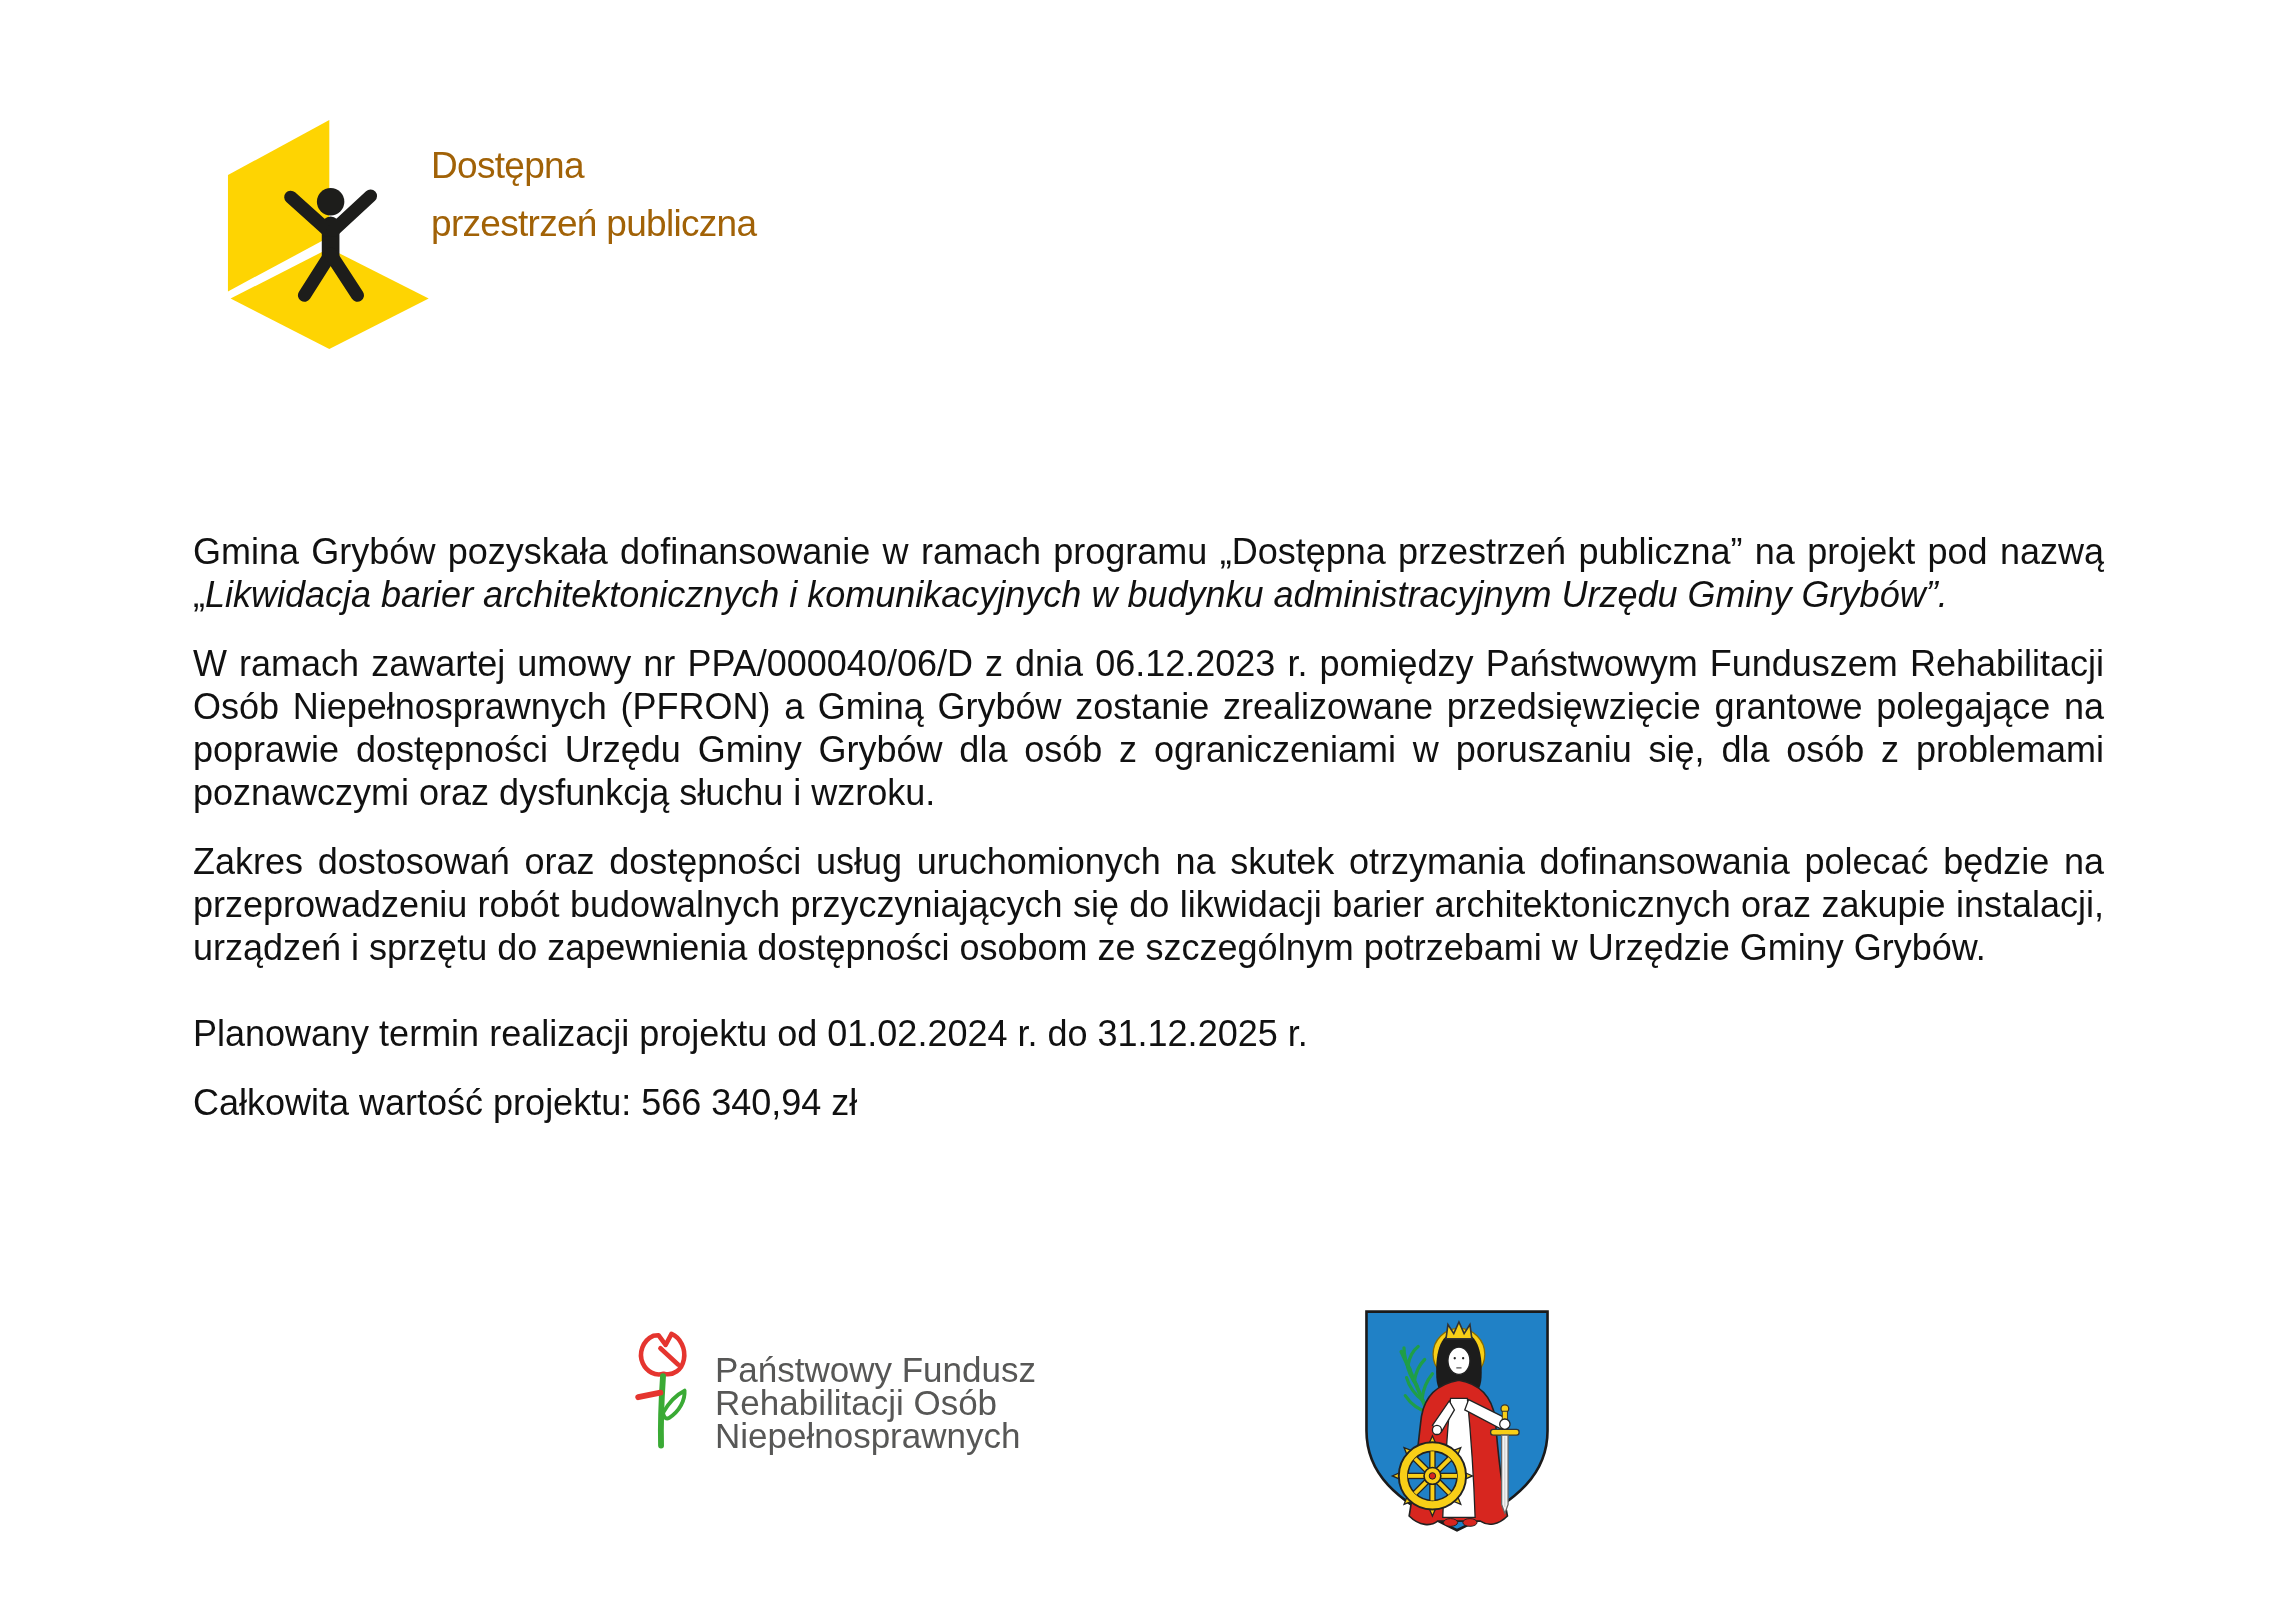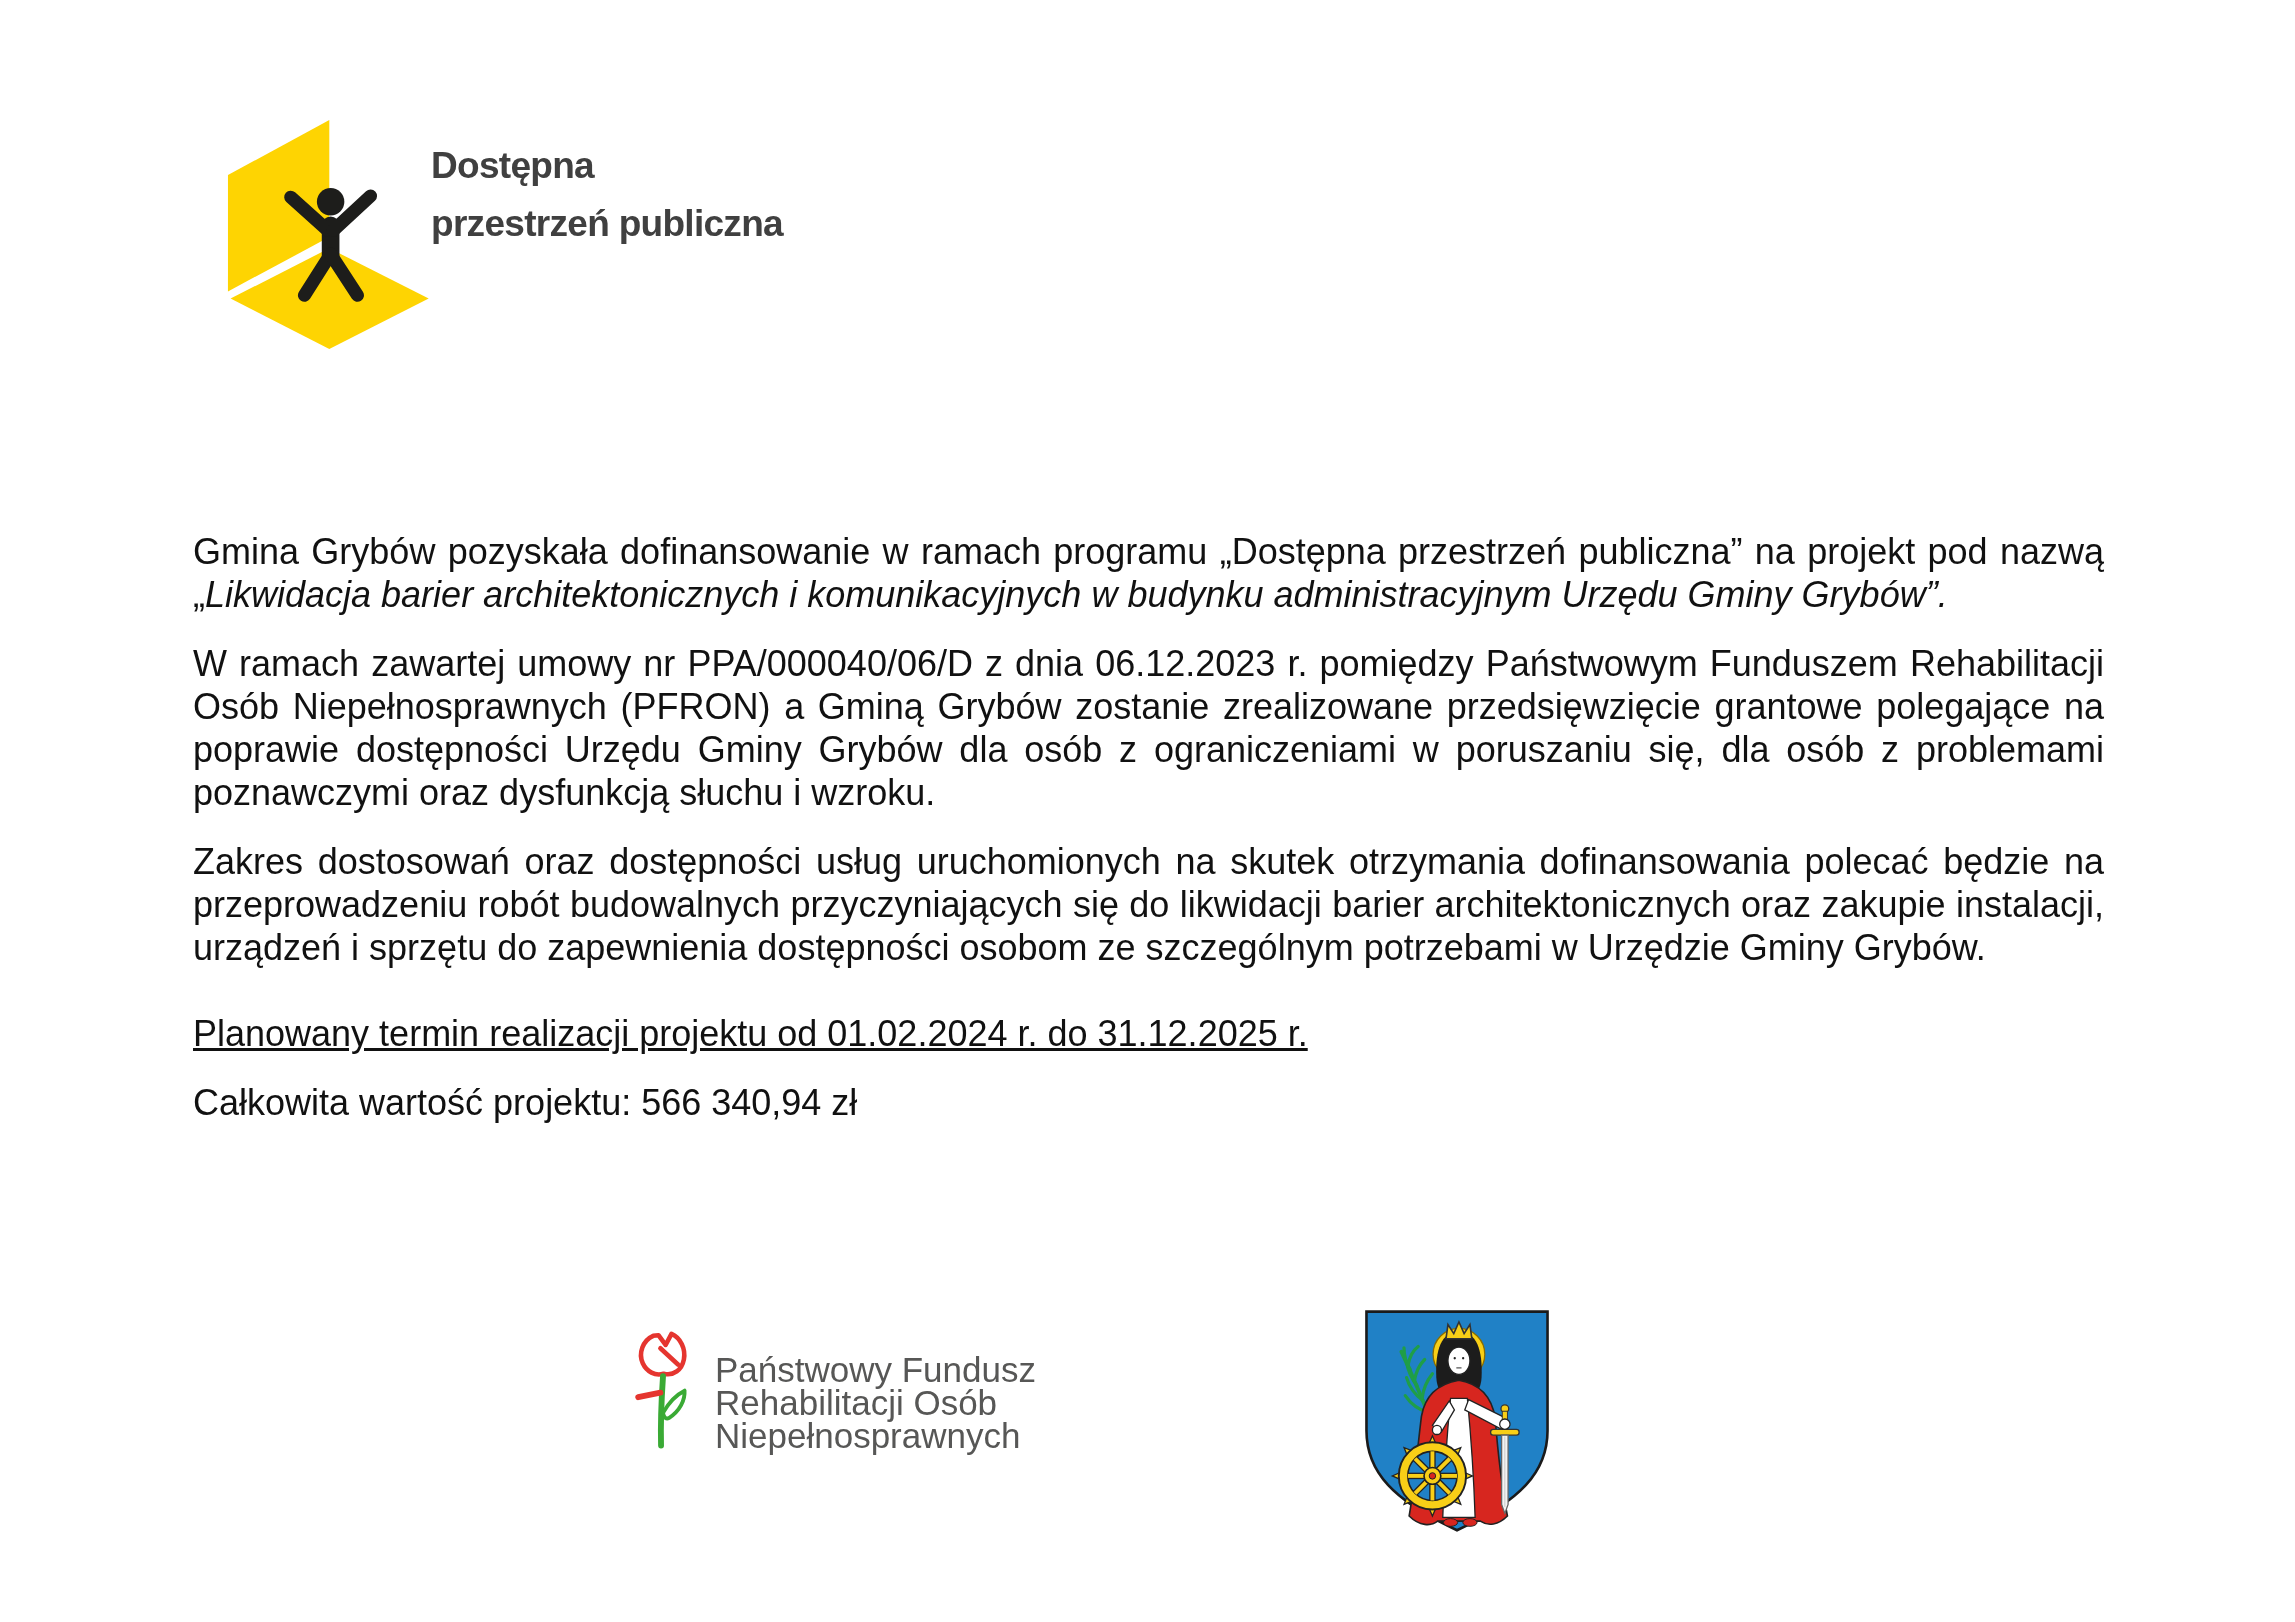--- a/index.html
+++ b/index.html
@@ -1,26 +1,26 @@
 <!DOCTYPE html>
 <html style="font-size:10.5px"><head>
 <meta charset="utf-8">
 <style>
   html,body{margin:0;padding:0;background:#ffffff;}
   .page{position:relative;width:2295px;height:1623px;background:#ffffff;overflow:hidden;
         font-family:"Liberation Sans",sans-serif;color:#111;}
   
   .dpp-logo{position:absolute;left:226px;top:118px;width:204px;height:233px;}
-  .dpp-title{position:absolute;left:431px;top:137px;font-size:37px;font-weight:700;
-             line-height:58px;letter-spacing:-0.7px;color:#404040;white-space:nowrap;}
+  .dpp-title{position:absolute;left:431px;top:137px;font-size:37px;font-weight:400;
+             line-height:58px;letter-spacing:-0.7px;color:#a16207;white-space:nowrap;}
   
   .doc{position:absolute;left:193px;top:530px;width:1911px;font-size:36px;line-height:43px;}
   .doc p{margin:0 0 26px 0;text-align:justify;}
   .doc p.single{text-align:left;}
-  .doc p.gap{margin-top:43px;text-decoration:underline;}
+  .doc p.gap{margin-top:43px;}
   .doc em{font-style:italic;}
   
   .pfron{position:absolute;left:635px;top:1328px;}
   .pfron .tulip{position:absolute;left:0;top:0;}
   .pfron-name{position:absolute;left:80px;top:25px;font-size:35px;line-height:33px;
               color:#575756;white-space:nowrap;}
   .herb{position:absolute;left:1360px;top:1302px;}
 </style>
 </head>
 <body>

